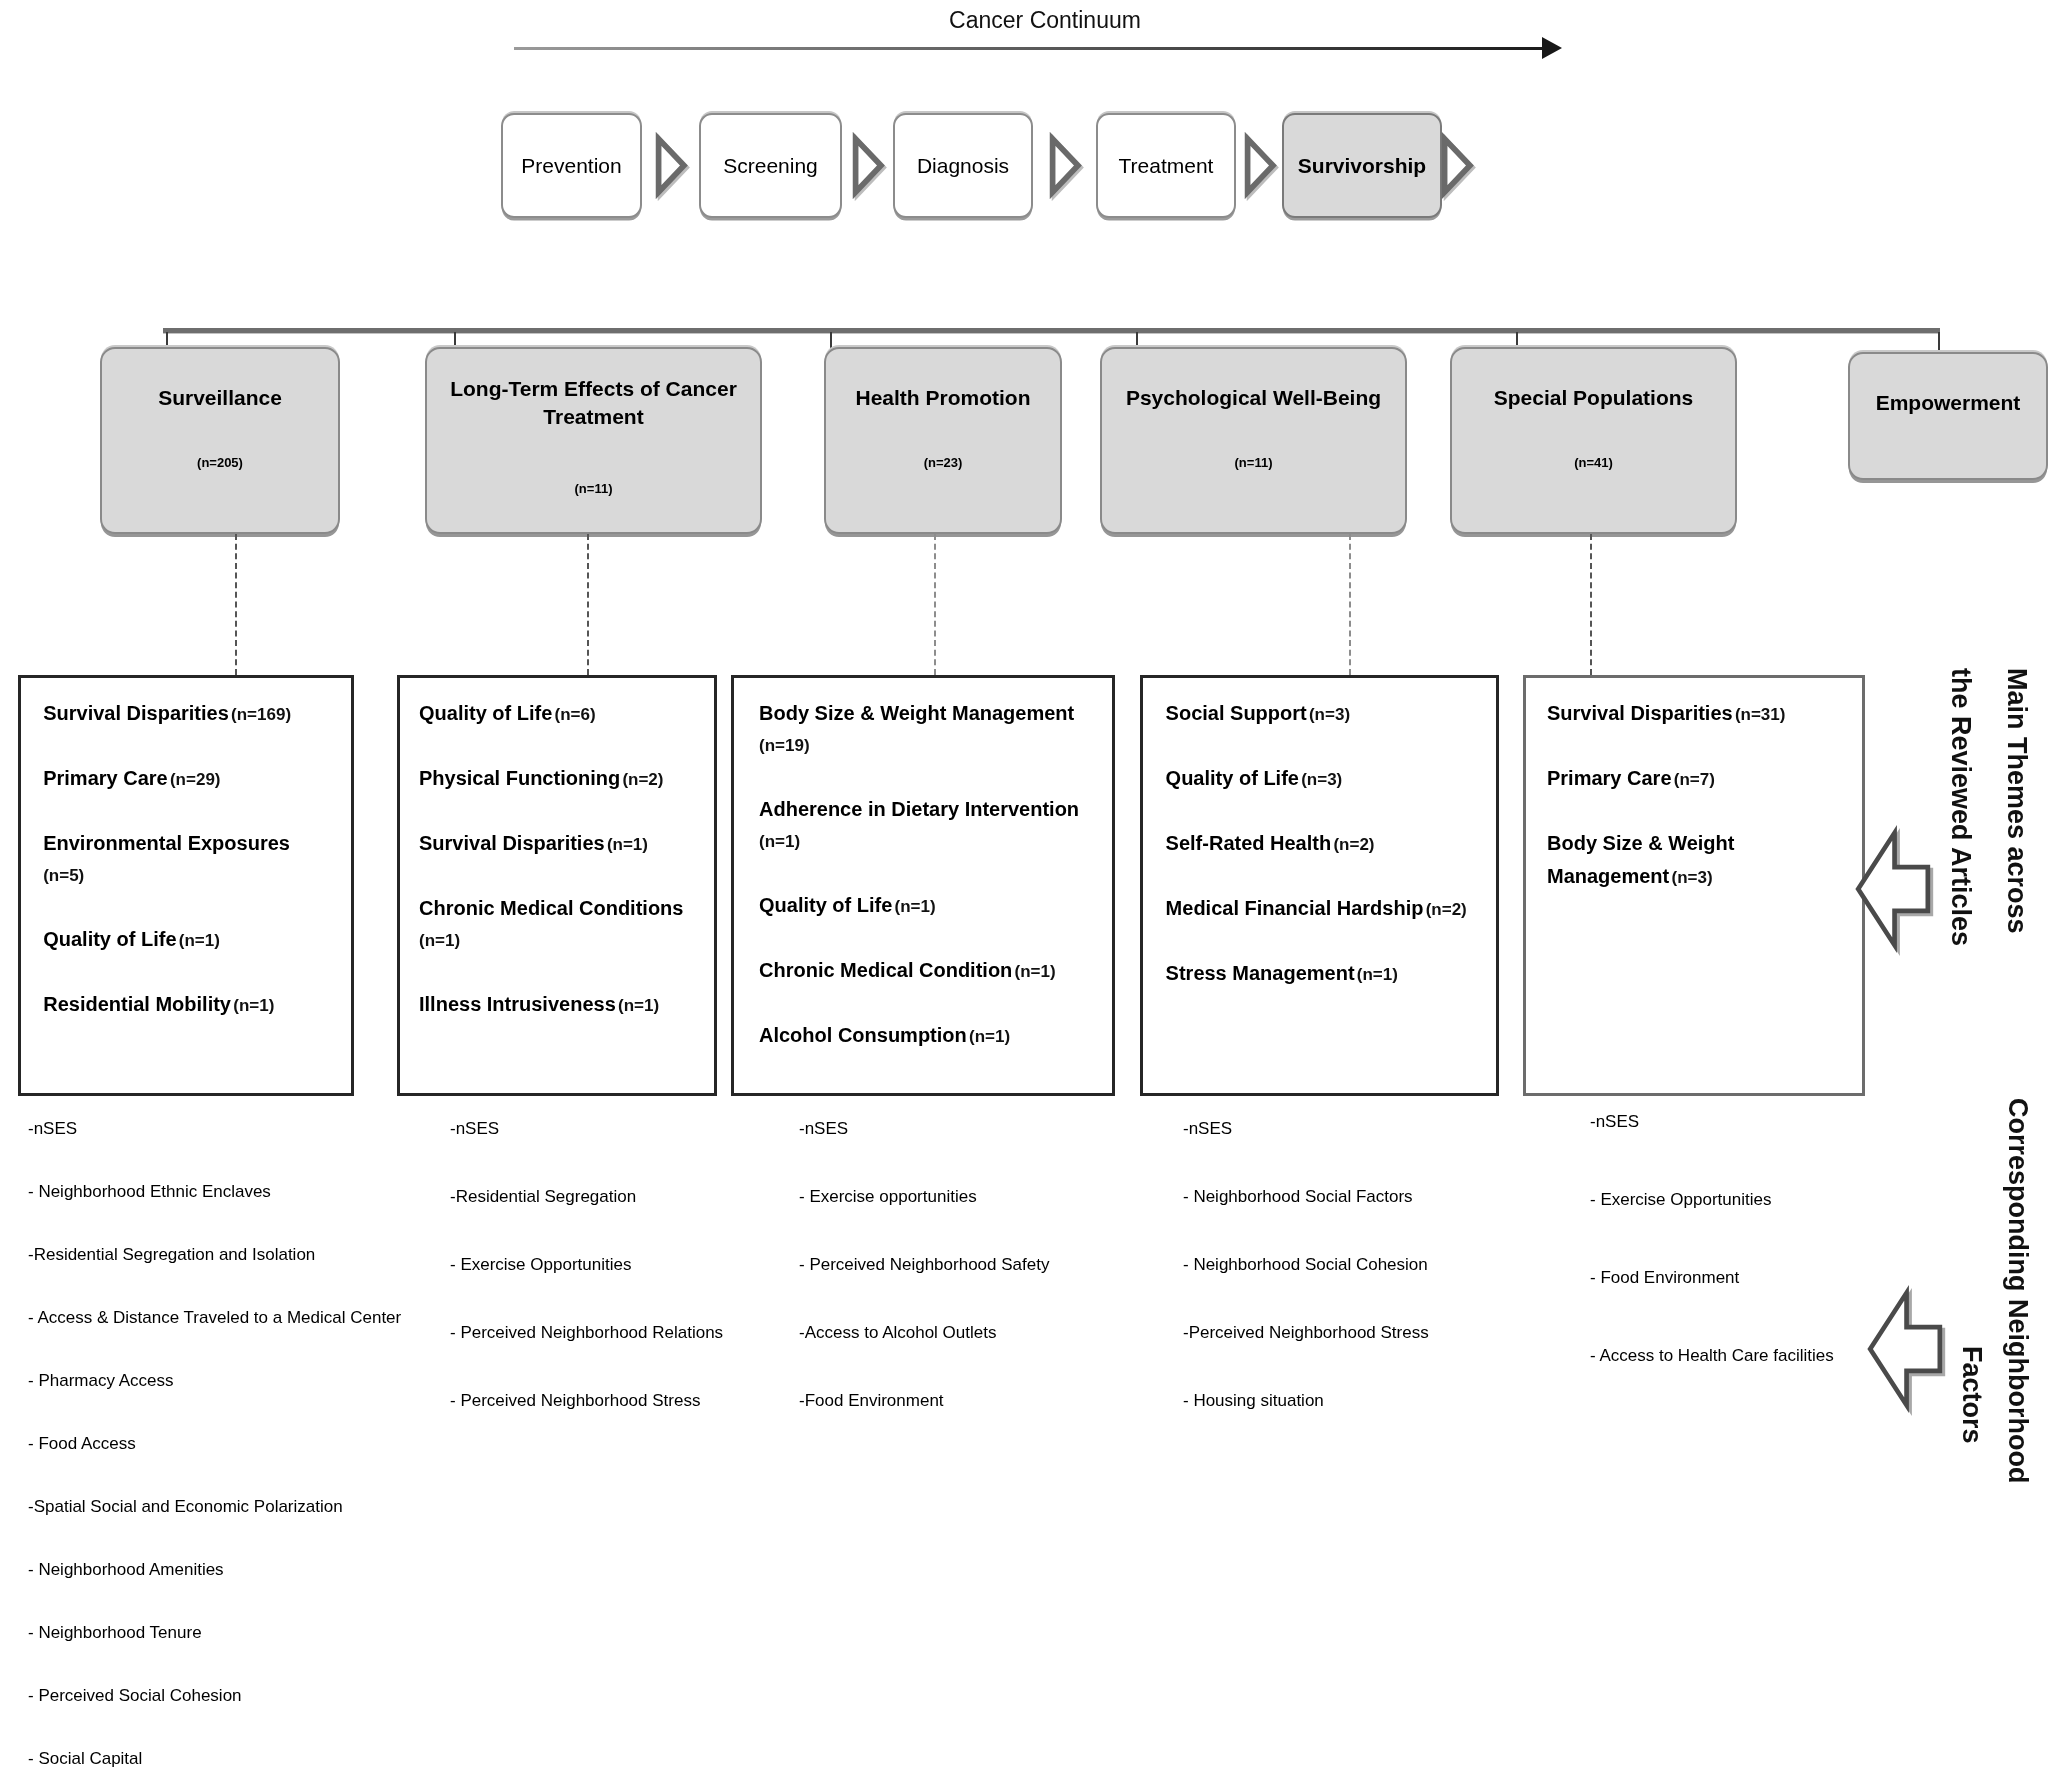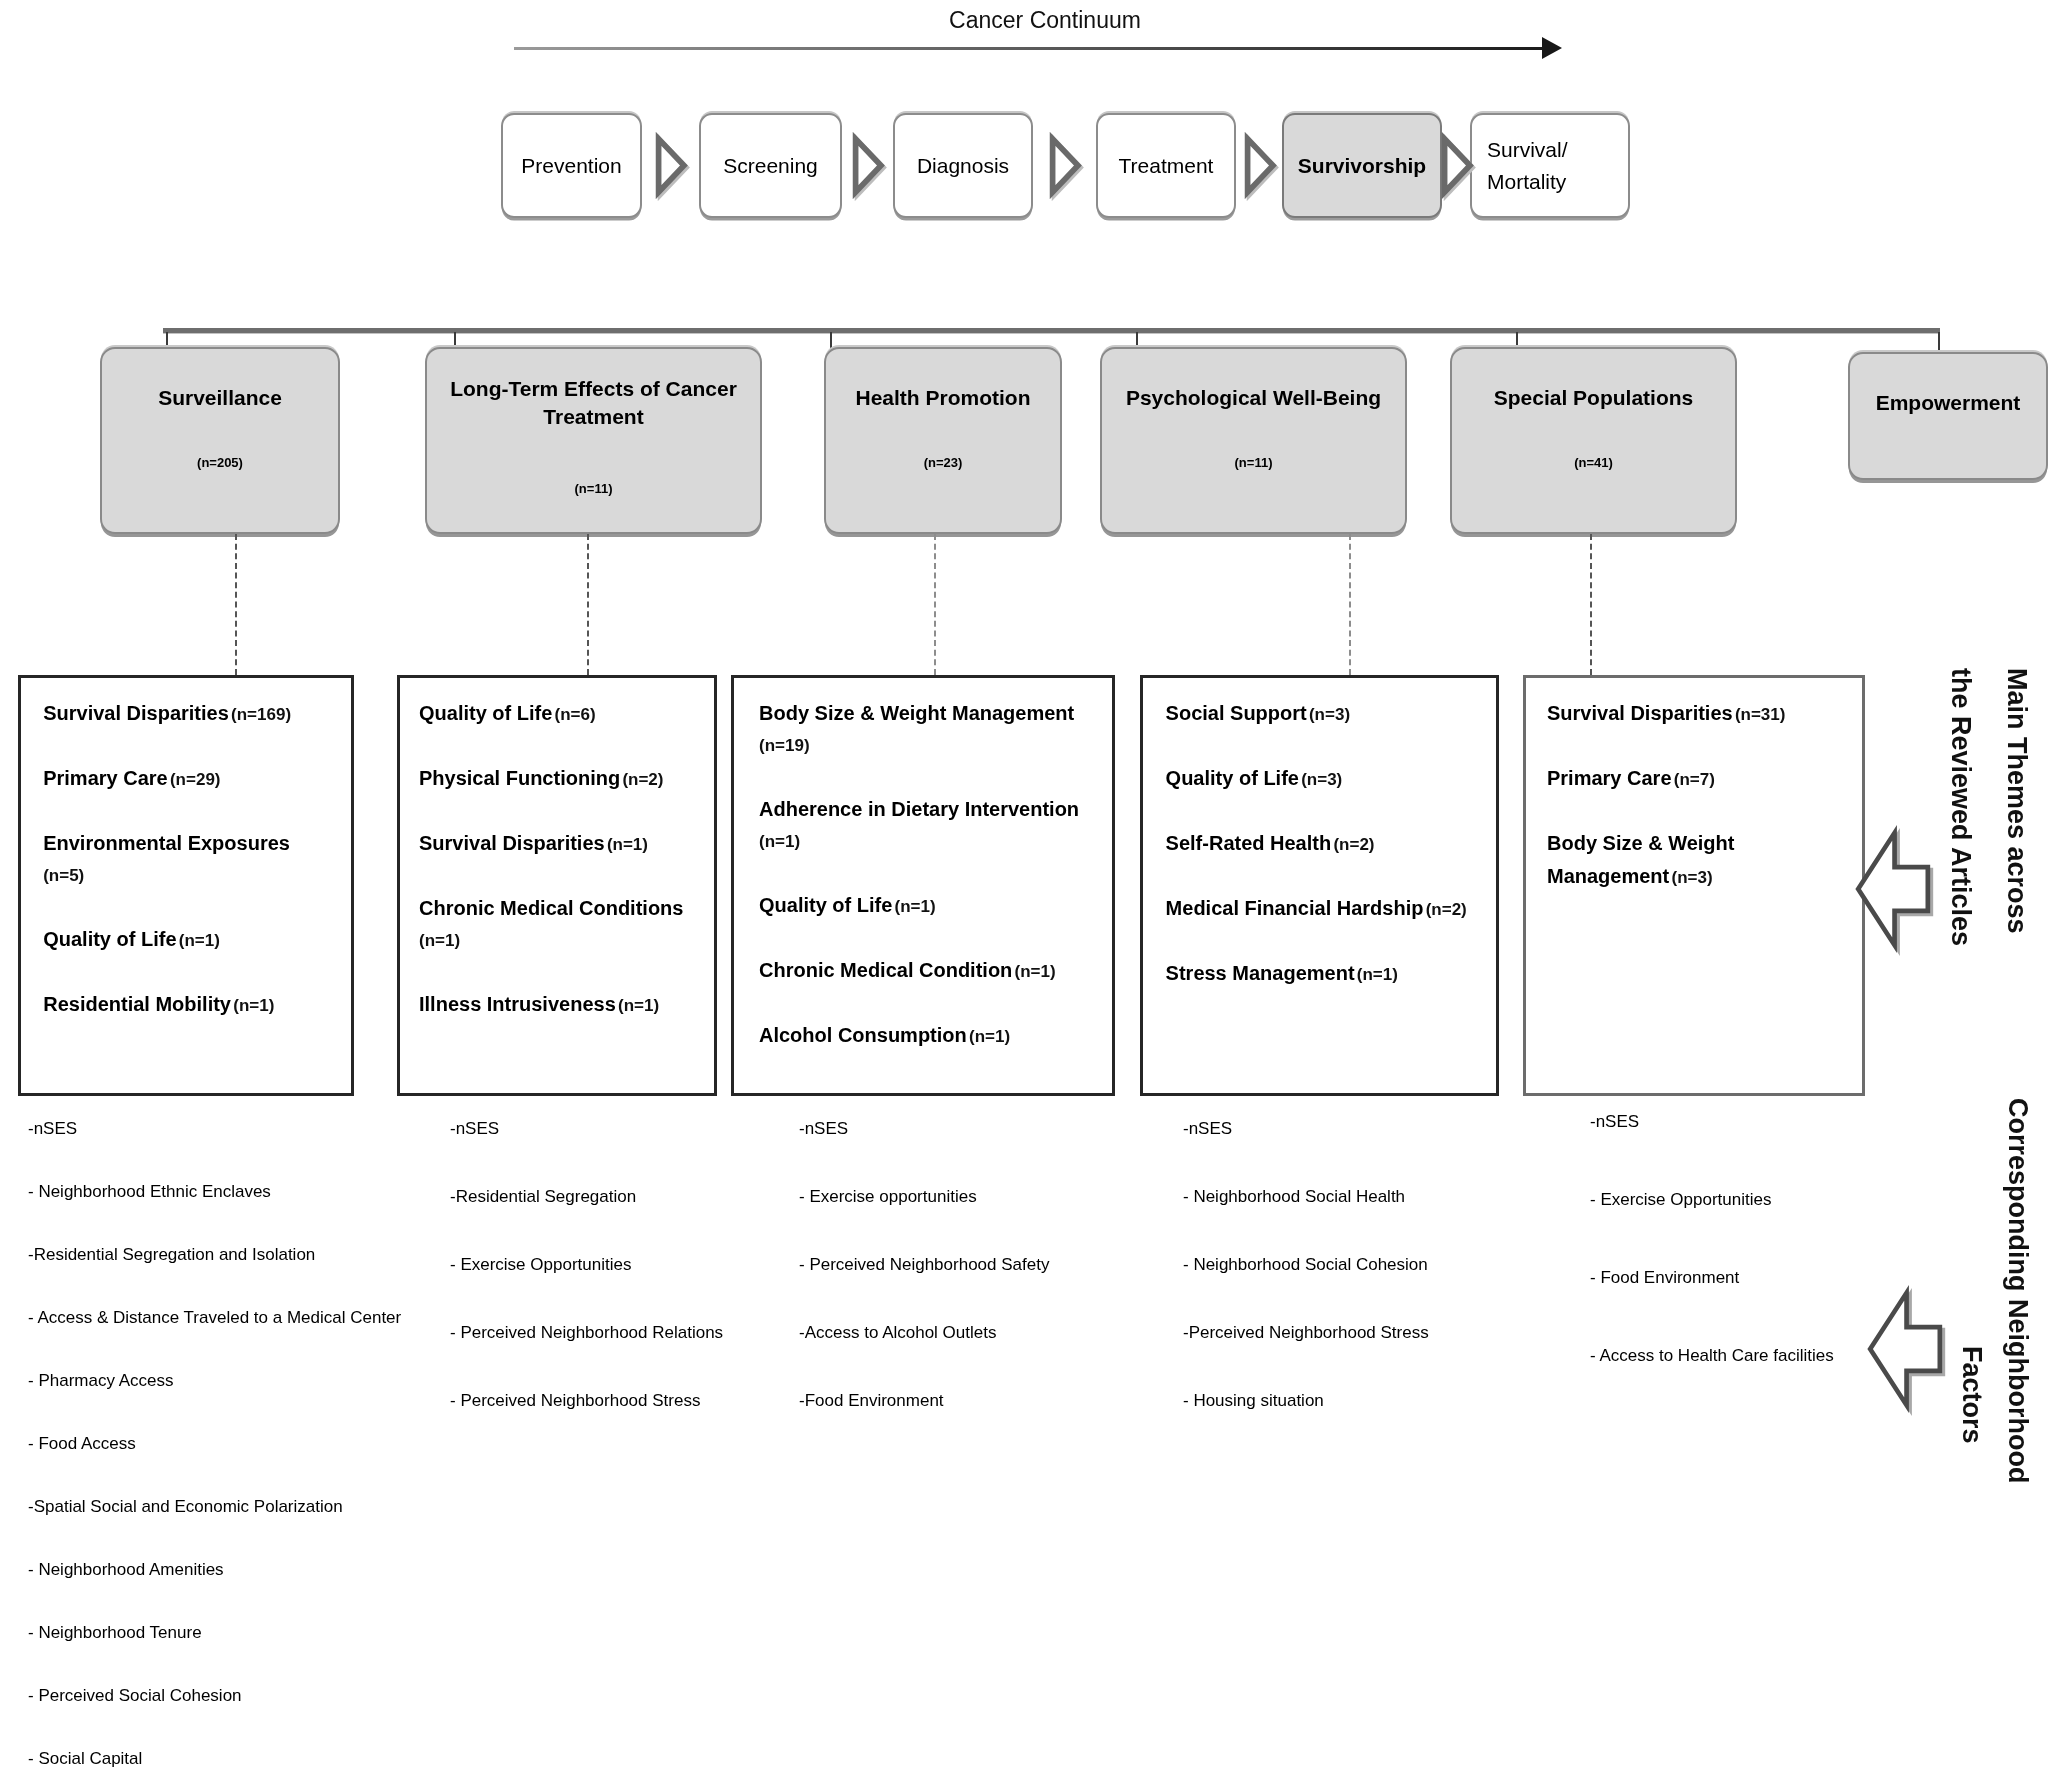--- a/index.html
+++ b/index.html
@@ -71,26 +71,20 @@
 
   <div class="title">Cancer Continuum</div>
   <div class="c-arrow-line"></div>
   <div class="c-arrow-head"></div>
 
   <div class="stage" style="left:501px;width:141px;">Prevention</div>
   <div class="stage" style="left:893px;width:140px;">Diagnosis</div>
   <div class="stage" style="left:699px;width:143px;">Screening</div>
   <div class="stage" style="left:1096px;width:140px;">Treatment</div>
   <div class="stage hl" style="left:1282px;width:160px;">Survivorship</div>
-  <div class="stage two" style="left:1470px;width:160px;">
-    <div>
-      <div>Survival/</div>
-      <div>Mortality</div>
-    </div>
-  </div>
 
   <svg class="chev" style="left:651px;" viewBox="0 0 60 100">
       <path d="M12 8 L52 50 L12 92 Z" fill="#ffffff" stroke="#6a6a6a" stroke-width="9" stroke-linejoin="miter"></path>
     </svg>
   <svg class="chev" style="left:848px;" viewBox="0 0 60 100">
       <path d="M12 8 L52 50 L12 92 Z" fill="#ffffff" stroke="#6a6a6a" stroke-width="9"></path>
     </svg>
   <svg class="chev" style="left:1045px;" viewBox="0 0 60 100">
       <path d="M12 8 L52 50 L12 92 Z" fill="#ffffff" stroke="#6a6a6a" stroke-width="9"></path>
     </svg>
@@ -195,21 +189,21 @@
   </div>
   <div class="fcol" style="left:799px;">
     <div class="f-item">-nSES</div>
     <div class="f-item">- Exercise opportunities</div>
     <div class="f-item">- Perceived Neighborhood Safety</div>
     <div class="f-item">-Access to Alcohol Outlets</div>
     <div class="f-item">-Food Environment</div>
   </div>
   <div class="fcol" style="left:1183px;">
     <div class="f-item">-nSES</div>
-    <div class="f-item">- Neighborhood Social Health</div>
+    <div class="f-item">- Neighborhood Social Factors</div>
     <div class="f-item">- Neighborhood Social Cohesion</div>
     <div class="f-item">-Perceived Neighborhood Stress</div>
     <div class="f-item">- Housing situation</div>
   </div>
   <div class="fcol c5" style="left:1590px;top:1111px;">
     <div class="f-item">-nSES</div>
     <div class="f-item">- Exercise Opportunities</div>
     <div class="f-item">- Food Environment</div>
     <div class="f-item">- Access to Health Care facilities</div>
   </div>

